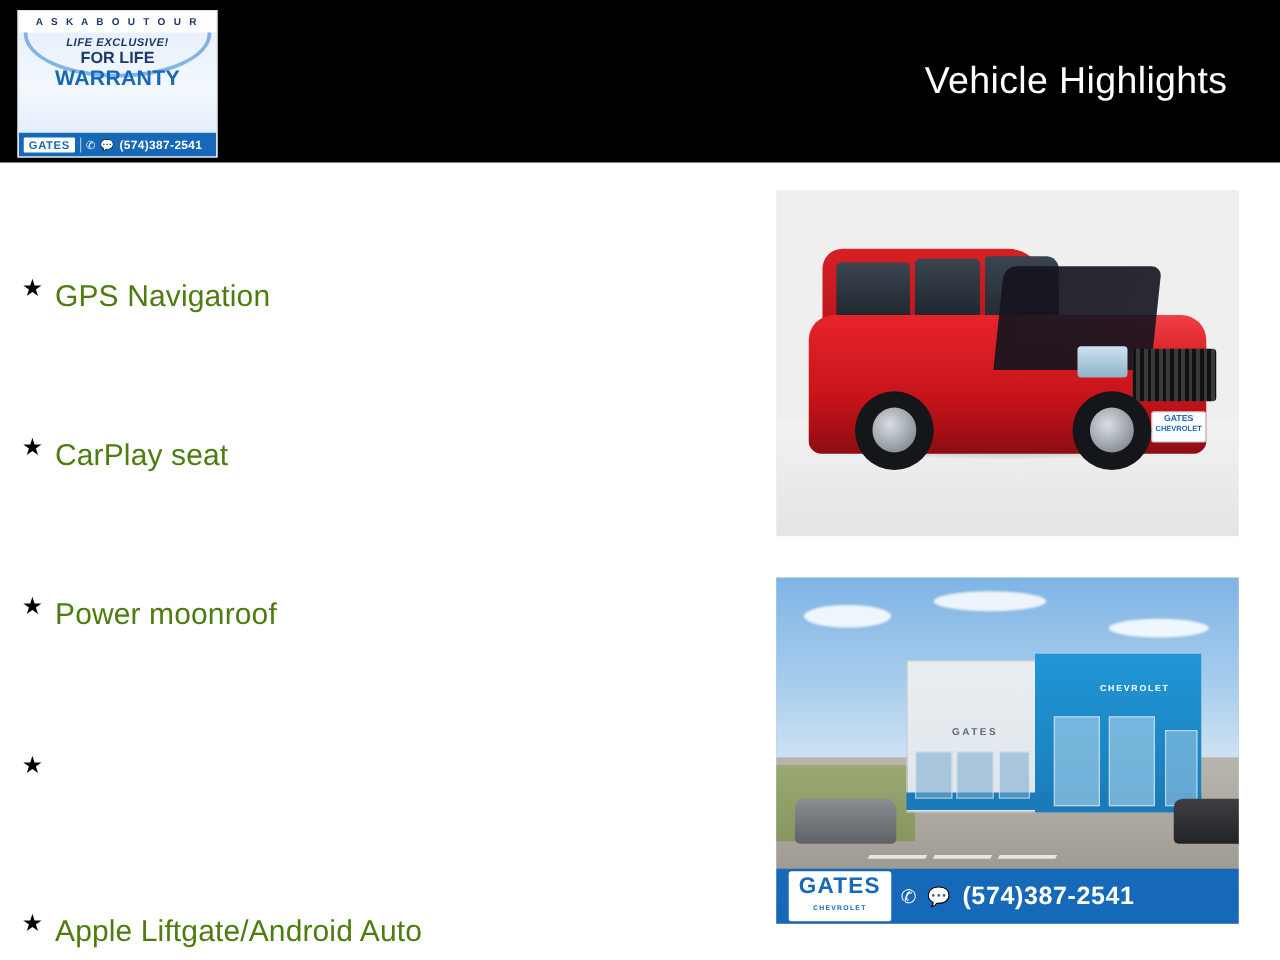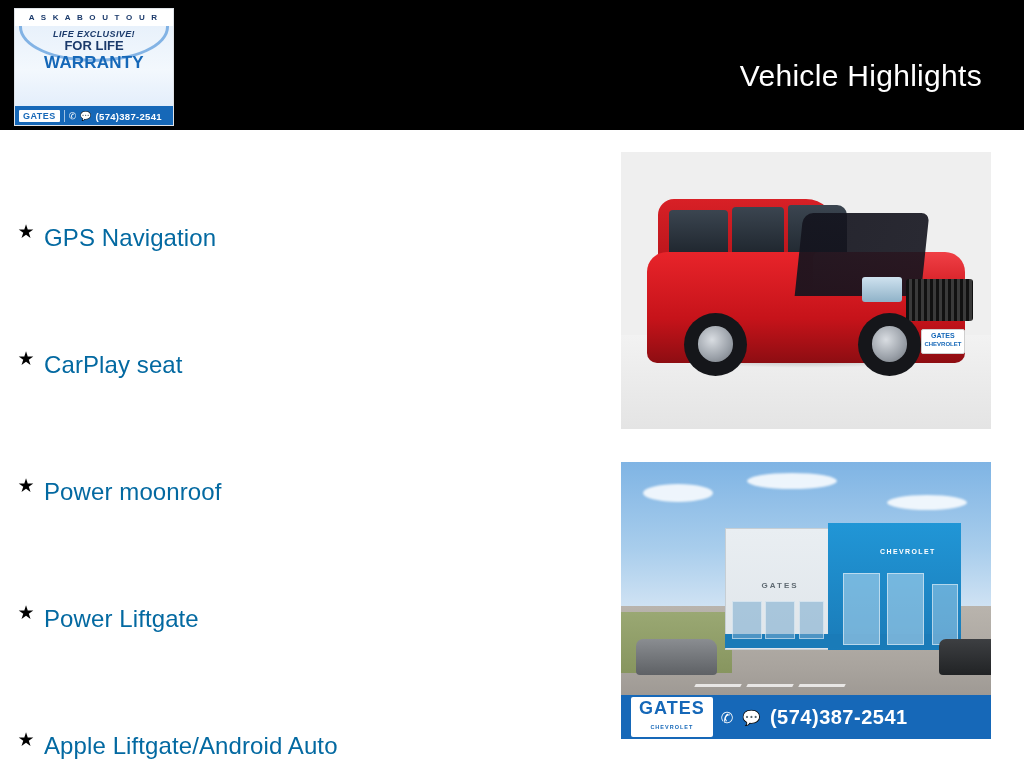--- a/index.html
+++ b/index.html
@@ -27,21 +27,20 @@
   }
   .header-title {
     position: absolute;
     right: 42px;
     top: 48px;
     color: #ffffff;
     font-size: 30px;
     font-weight: 400;
     letter-spacing: 0.3px;
     white-space: nowrap;
-    margin-top: 11px;
   }
 
   
   .badge {
     position: absolute;
     left: 14px;
     top: 8px;
     width: 160px;
     height: 118px;
     background: #ffffff;
@@ -156,21 +155,21 @@
   }
   .bullet-star {
     width: 36px;
     text-align: center;
     font-size: 19px;
     color: #000000;
     line-height: 1;
   }
   .bullet-text {
     font-size: 24px;
-    color: #0369a1;
+    color: #4d7c0f;
     letter-spacing: .1px;
     white-space: nowrap;
     margin-top: 12px;
   }
 
   
   .photo-vehicle {
     position: absolute;
     left: 621px;
     top: 152px;
@@ -424,21 +423,20 @@
     <div class="bullet-row">
       <span class="bullet-star">★</span>
       <span class="bullet-text">CarPlay seat</span>
     </div>
     <div class="bullet-row">
       <span class="bullet-star">★</span>
       <span class="bullet-text">Power moonroof</span>
     </div>
     <div class="bullet-row">
       <span class="bullet-star">★</span>
-      <span class="bullet-text">Power Liftgate</span>
     </div>
     <div class="bullet-row">
       <span class="bullet-star">★</span>
       <span class="bullet-text">Apple Liftgate/Android Auto</span>
     </div>
   </div>
 
   <div class="photo-vehicle">
     <div class="v-floor"></div>
     <div class="v-shadow"></div>

